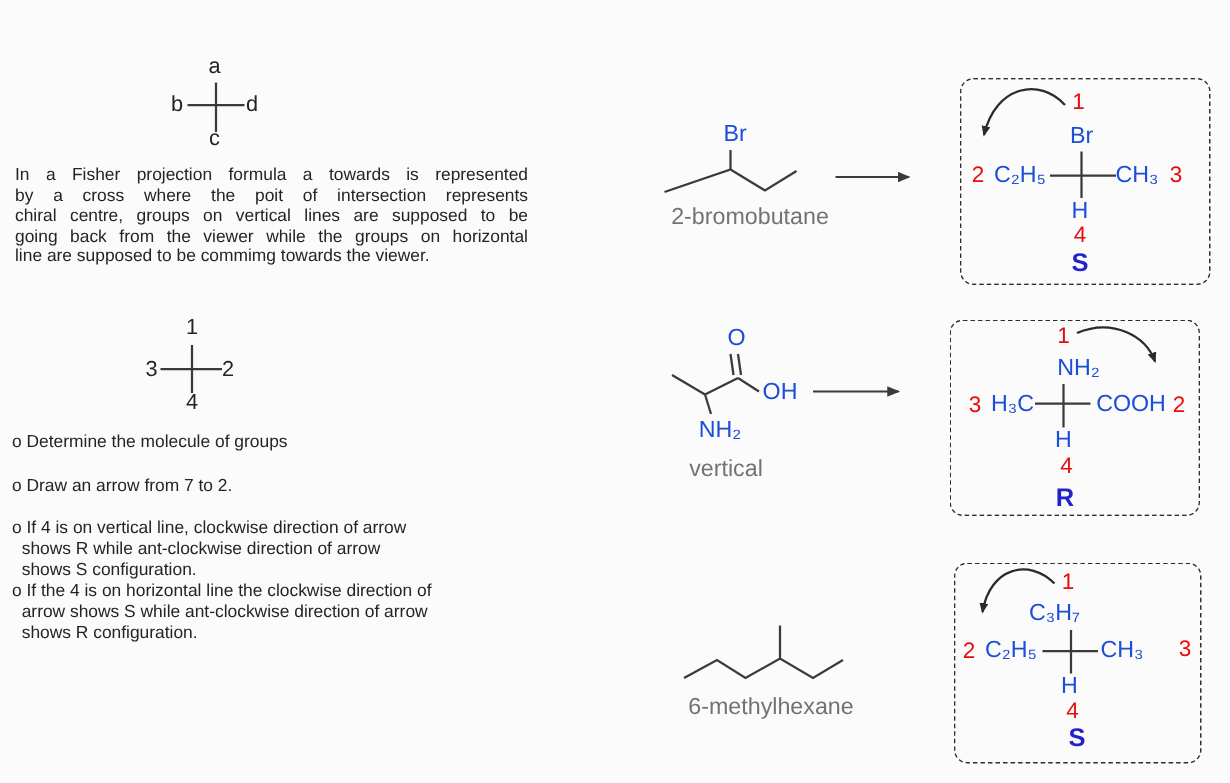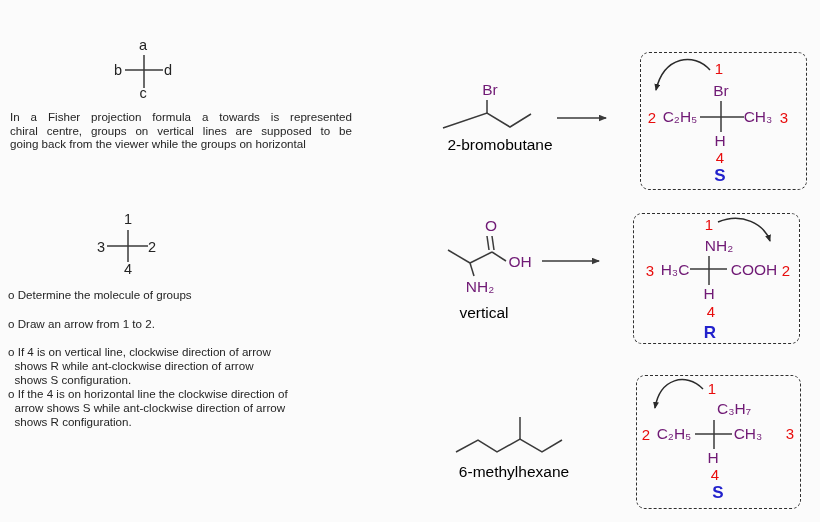--- a/index.html
+++ b/index.html
@@ -5,22 +5,22 @@
   html,body{margin:0;padding:0;}
   .page{
     position:relative; width:820px; height:522px;
     background:#fbfbfb; overflow:hidden;
     font-family:"Liberation Sans","DejaVu Sans",sans-serif;
     color:#242424;
   }
   .art{position:absolute;left:0;top:0;}
   .lbl{position:absolute; transform:translate(-50%,-50%); white-space:nowrap; line-height:1;}
   .t14{font-size:14.5px;}
-  .fm{font-size:15.5px; color:#701a75;}
-  .nm{font-size:15.5px; color:#000000;}
+  .fm{font-size:15.5px; color:#1d4ed8;}
+  .nm{font-size:15.5px; color:#737373;}
   .pr{font-size:15px; color:#e80c0c;}
   .cfg{font-size:17px; font-weight:bold; color:#2222cc;}
   .intro{position:absolute; left:10px; top:110px; width:342px; font-size:11.6px; line-height:13.6px;}
   .jline{text-align:justify; text-align-last:justify;}
   .jline:last-child{text-align-last:auto;}
   .bullet{position:absolute; left:8px; font-size:11.6px; line-height:14px; white-space:pre-wrap;}
   .dbox{position:absolute; border:1.5px dashed #2f2f2f; border-radius:9px; background:transparent;}
 </style>
 </head>
 <body>
@@ -95,31 +95,33 @@
   <div class="dbox" style="left:633px;top:213px;width:165px;height:129px"></div>
   <div class="dbox" style="left:636px;top:375px;width:163px;height:132px"></div>
 
   <span class="lbl t14" style="left:143px;top:45px">a</span>
   <span class="lbl t14" style="left:118px;top:70px">b</span>
   <span class="lbl t14" style="left:168px;top:70px">d</span>
   <span class="lbl t14" style="left:143px;top:93px">c</span>
 
   <div class="intro">
     <div class="jline">In  a Fisher projection formula a towards is represented</div>
+    <div class="jline">by a cross where the poit of intersection represents</div>
     <div class="jline">chiral centre, groups on vertical lines are supposed to be</div>
     <div class="jline">going back from the viewer while the groups on horizontal</div>
+    <div class="jline">line are supposed to be commimg towards the viewer.</div>
   </div>
 
   <span class="lbl t14" style="left:128px;top:219px">1</span>
   <span class="lbl t14" style="left:101px;top:247px">3</span>
   <span class="lbl t14" style="left:152px;top:247px">2</span>
   <span class="lbl t14" style="left:128px;top:269px">4</span>
 
   <div class="bullet" style="top:288px">o Determine the molecule of groups</div>
-  <div class="bullet" style="top:317px">o Draw an arrow from 1 to 2.</div>
+  <div class="bullet" style="top:317px">o Draw an arrow from 7 to 2.</div>
   <div class="bullet" style="top:345px">o If 4 is on vertical line, clockwise direction of arrow
   shows R while ant-clockwise direction of arrow
   shows S configuration.</div>
   <div class="bullet" style="top:387px">o If the 4 is on horizontal line the clockwise direction of
   arrow shows S while ant-clockwise direction of arrow
   shows R configuration.</div>
 
   <span class="lbl fm" style="left:490px;top:90px">Br</span>
   <span class="lbl nm" style="left:500px;top:145px">2-bromobutane</span>
 
@@ -144,21 +146,21 @@
   <span class="lbl fm" style="left:675px;top:270px">H₃C</span>
   <span class="lbl fm" style="left:754px;top:270px">COOH</span>
   <span class="lbl pr" style="left:786px;top:270px">2</span>
   <span class="lbl fm" style="left:709px;top:294px">H</span>
   <span class="lbl pr" style="left:711px;top:311px">4</span>
   <span class="lbl cfg" style="left:710px;top:332px">R</span>
 
   <span class="lbl nm" style="left:514px;top:472px">6-methylhexane</span>
 
   <span class="lbl pr" style="left:712px;top:388px">1</span>
-  <span class="lbl fm" style="left:734px;top:409px">C₃H₇</span>
+  <span class="lbl fm" style="left:703px;top:409px">C₃H₇</span>
   <span class="lbl pr" style="left:646px;top:434px">2</span>
   <span class="lbl fm" style="left:674px;top:434px">C₂H₅</span>
   <span class="lbl fm" style="left:748px;top:434px">CH₃</span>
   <span class="lbl pr" style="left:790px;top:433px">3</span>
   <span class="lbl fm" style="left:713px;top:458px">H</span>
   <span class="lbl pr" style="left:715px;top:474px">4</span>
   <span class="lbl cfg" style="left:718px;top:492px">S</span>
 
 </div>
 

